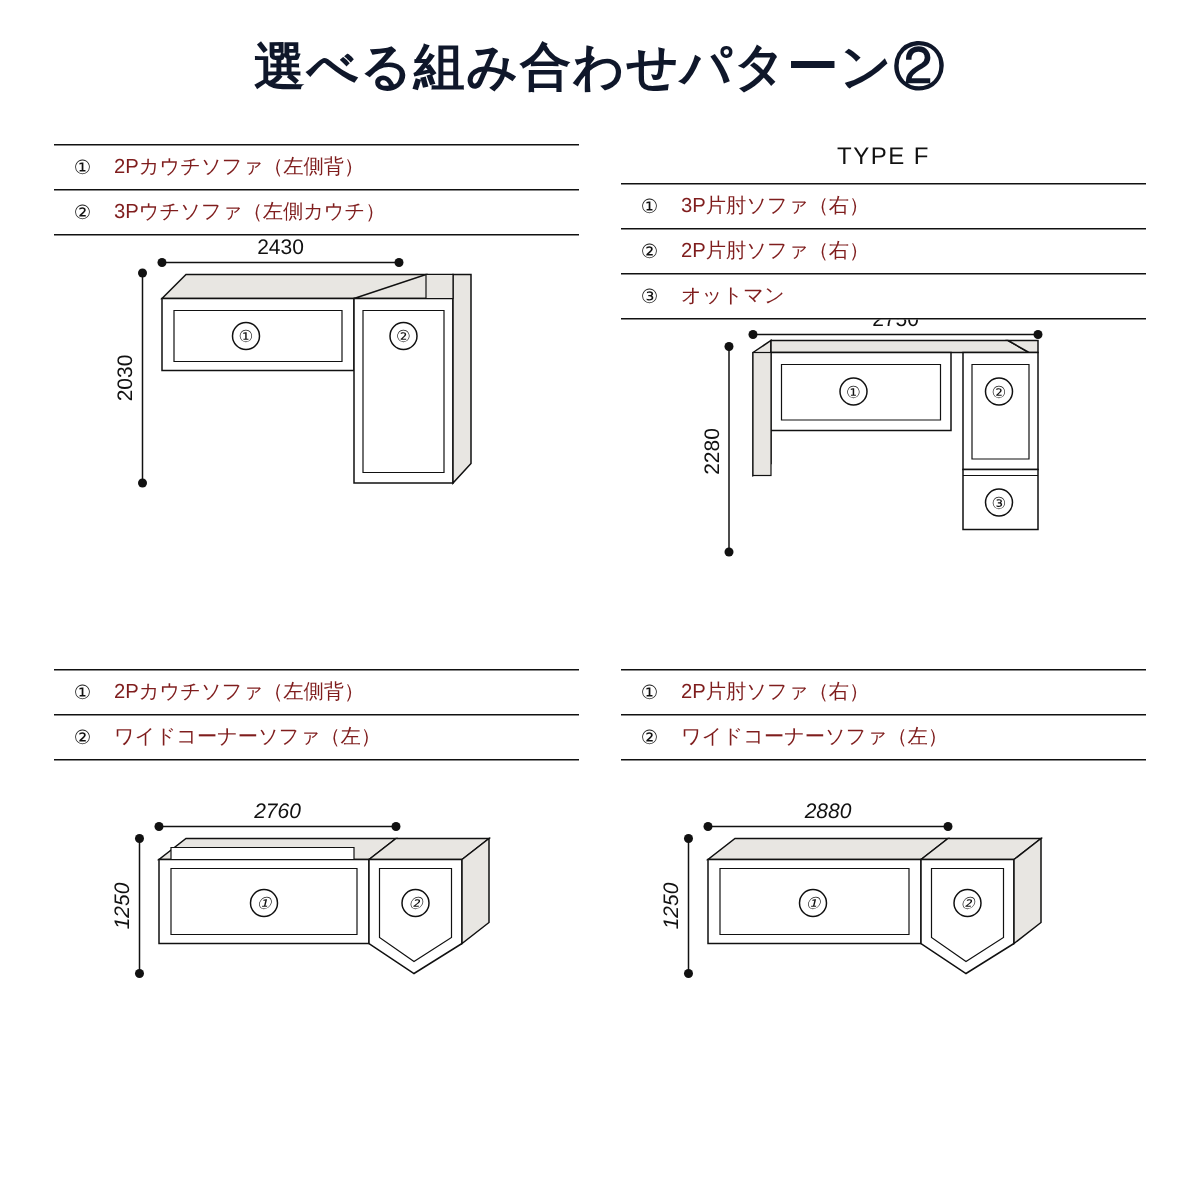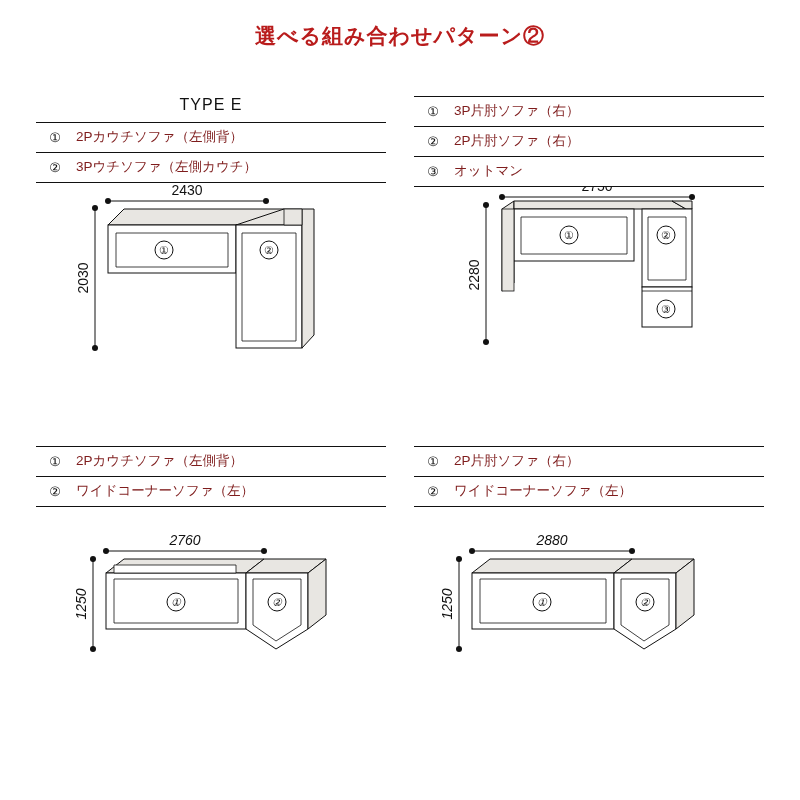--- a/index.html
+++ b/index.html
@@ -14,24 +14,24 @@
     color: #1a1a1a;
     position: relative;
     overflow: hidden;
   }
   .page-title {
     position: absolute;
     top: 22px;
     left: 0;
     width: 800px;
     text-align: center;
-    font-size: 21px;
+    font-size: 34px;
     font-weight: bold;
     letter-spacing: 1px;
-    color: #b91c1c;
+    color: #0f172a;
   }
   .panel {
     position: absolute;
     width: 350px;
   }
   .panel-tl { left: 36px;  top: 96px; }
   .panel-tr { left: 414px; top: 96px; }
   .panel-bl { left: 36px;  top: 446px; }
   .panel-br { left: 414px; top: 446px; }
 
@@ -82,21 +82,20 @@
     fill: #111;
     font-family: "Liberation Sans", sans-serif;
   }
 </style>
 </head>
 <body>
 
 <div class="page-title">選べる組み合わせパターン②</div>
 
 <div class="panel panel-tl">
-  <div class="type-label">TYPE E</div>
   <table class="item-table">
     <tbody>
         <tr class="item-row">
       <td class="item-num">①</td>
       <td class="item-text">2Pカウチソファ（左側背）</td>
     </tr>
     <tr class="item-row">
       <td class="item-num">②</td>
       <td class="item-text">3Pウチソファ（左側カウチ）</td>
     </tr>
@@ -131,20 +130,21 @@
 
       <circle cx="128" cy="67" r="9" fill="#ffffff" stroke="#111" stroke-width="1"></circle>
       <text class="circ-text" x="128" y="71" text-anchor="middle">①</text>
       <circle cx="233" cy="67" r="9" fill="#ffffff" stroke="#111" stroke-width="1"></circle>
       <text class="circ-text" x="233" y="71" text-anchor="middle">②</text>
     </svg>
   </div>
 </div>
 
 <div class="panel panel-tr">
+  <div class="type-label">TYPE F</div>
   <table class="item-table">
     <tbody>
         <tr class="item-row">
       <td class="item-num">①</td>
       <td class="item-text">3P片肘ソファ（右）</td>
     </tr>
     <tr class="item-row">
       <td class="item-num">②</td>
       <td class="item-text">2P片肘ソファ（右）</td>
     </tr>

